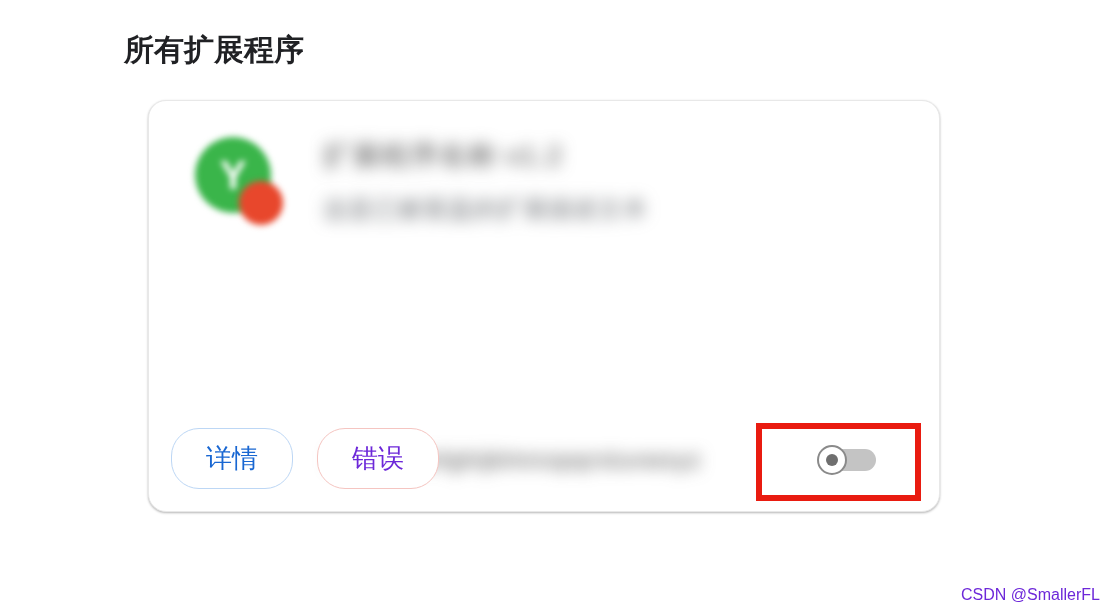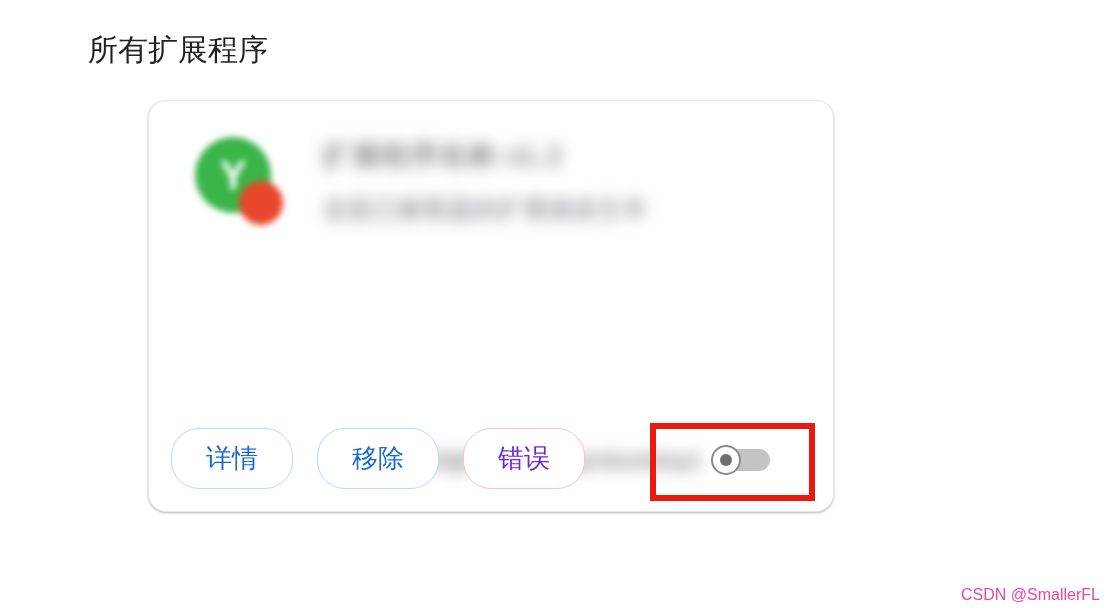--- a/index.html
+++ b/index.html
@@ -11,27 +11,28 @@
       font-family: -apple-system, BlinkMacSystemFont, "Segoe UI", "PingFang SC", "Microsoft YaHei", sans-serif;
       background: #ffffff;
       width: 1118px;
       height: 614px;
       position: relative;
     }
     .page-title {
       font-size: 30px;
       color: #202124;
       padding: 30px 0 0 88px;
-      font-weight: 400;
+      font-weight: 700;
+      margin-left: 36px;
     }
     .extension-card {
       position: absolute;
       left: 148px;
       top: 100px;
-      width: 686px;
+      width: 792px;
       height: 412px;
       background: #ffffff;
       border-radius: 18px;
       box-shadow: 0 1px 3px rgba(0,0,0,0.12), 0 1px 2px rgba(0,0,0,0.18);
       border: 1px solid #e8e8e8;
     }
     .card-header {
       display: flex;
       padding: 36px 40px 0 46px;
       gap: 36px;
@@ -168,21 +169,21 @@
       border-radius: 50%;
       position: absolute;
       left: 7px;
       top: 7px;
     }
     .watermark {
       position: absolute;
       right: 18px;
       bottom: 10px;
       font-size: 16px;
-      color: #ec4899;
+      color: #6d28d9;
       font-family: Arial, sans-serif;
       text-align: center;
     }
   </style>
 </head>
 <body>
 
 <div class="page-title">所有扩展程序</div>
 
 <div class="extension-card">
@@ -195,21 +196,20 @@
       <div class="ext-name">扩展程序名称 v1.2</div>
       <div class="ext-desc">这是已被遮盖的扩展描述文本</div>
     </div>
   </div>
 
   <div class="ext-id-row">ID: abcdefghijklmnopqrstuvwxyz</div>
 
   <div class="card-footer">
     <div class="action-buttons">
       <button class="action-btn blue">详情</button>
-      <button class="action-btn blue">移除</button>
       <button class="action-btn red">错误</button>
     </div>
   </div>
 
   <div class="toggle-switch">
     <div class="toggle-track"></div>
     <div class="toggle-thumb">
       <div class="toggle-thumb-inner"></div>
     </div>
   </div>

